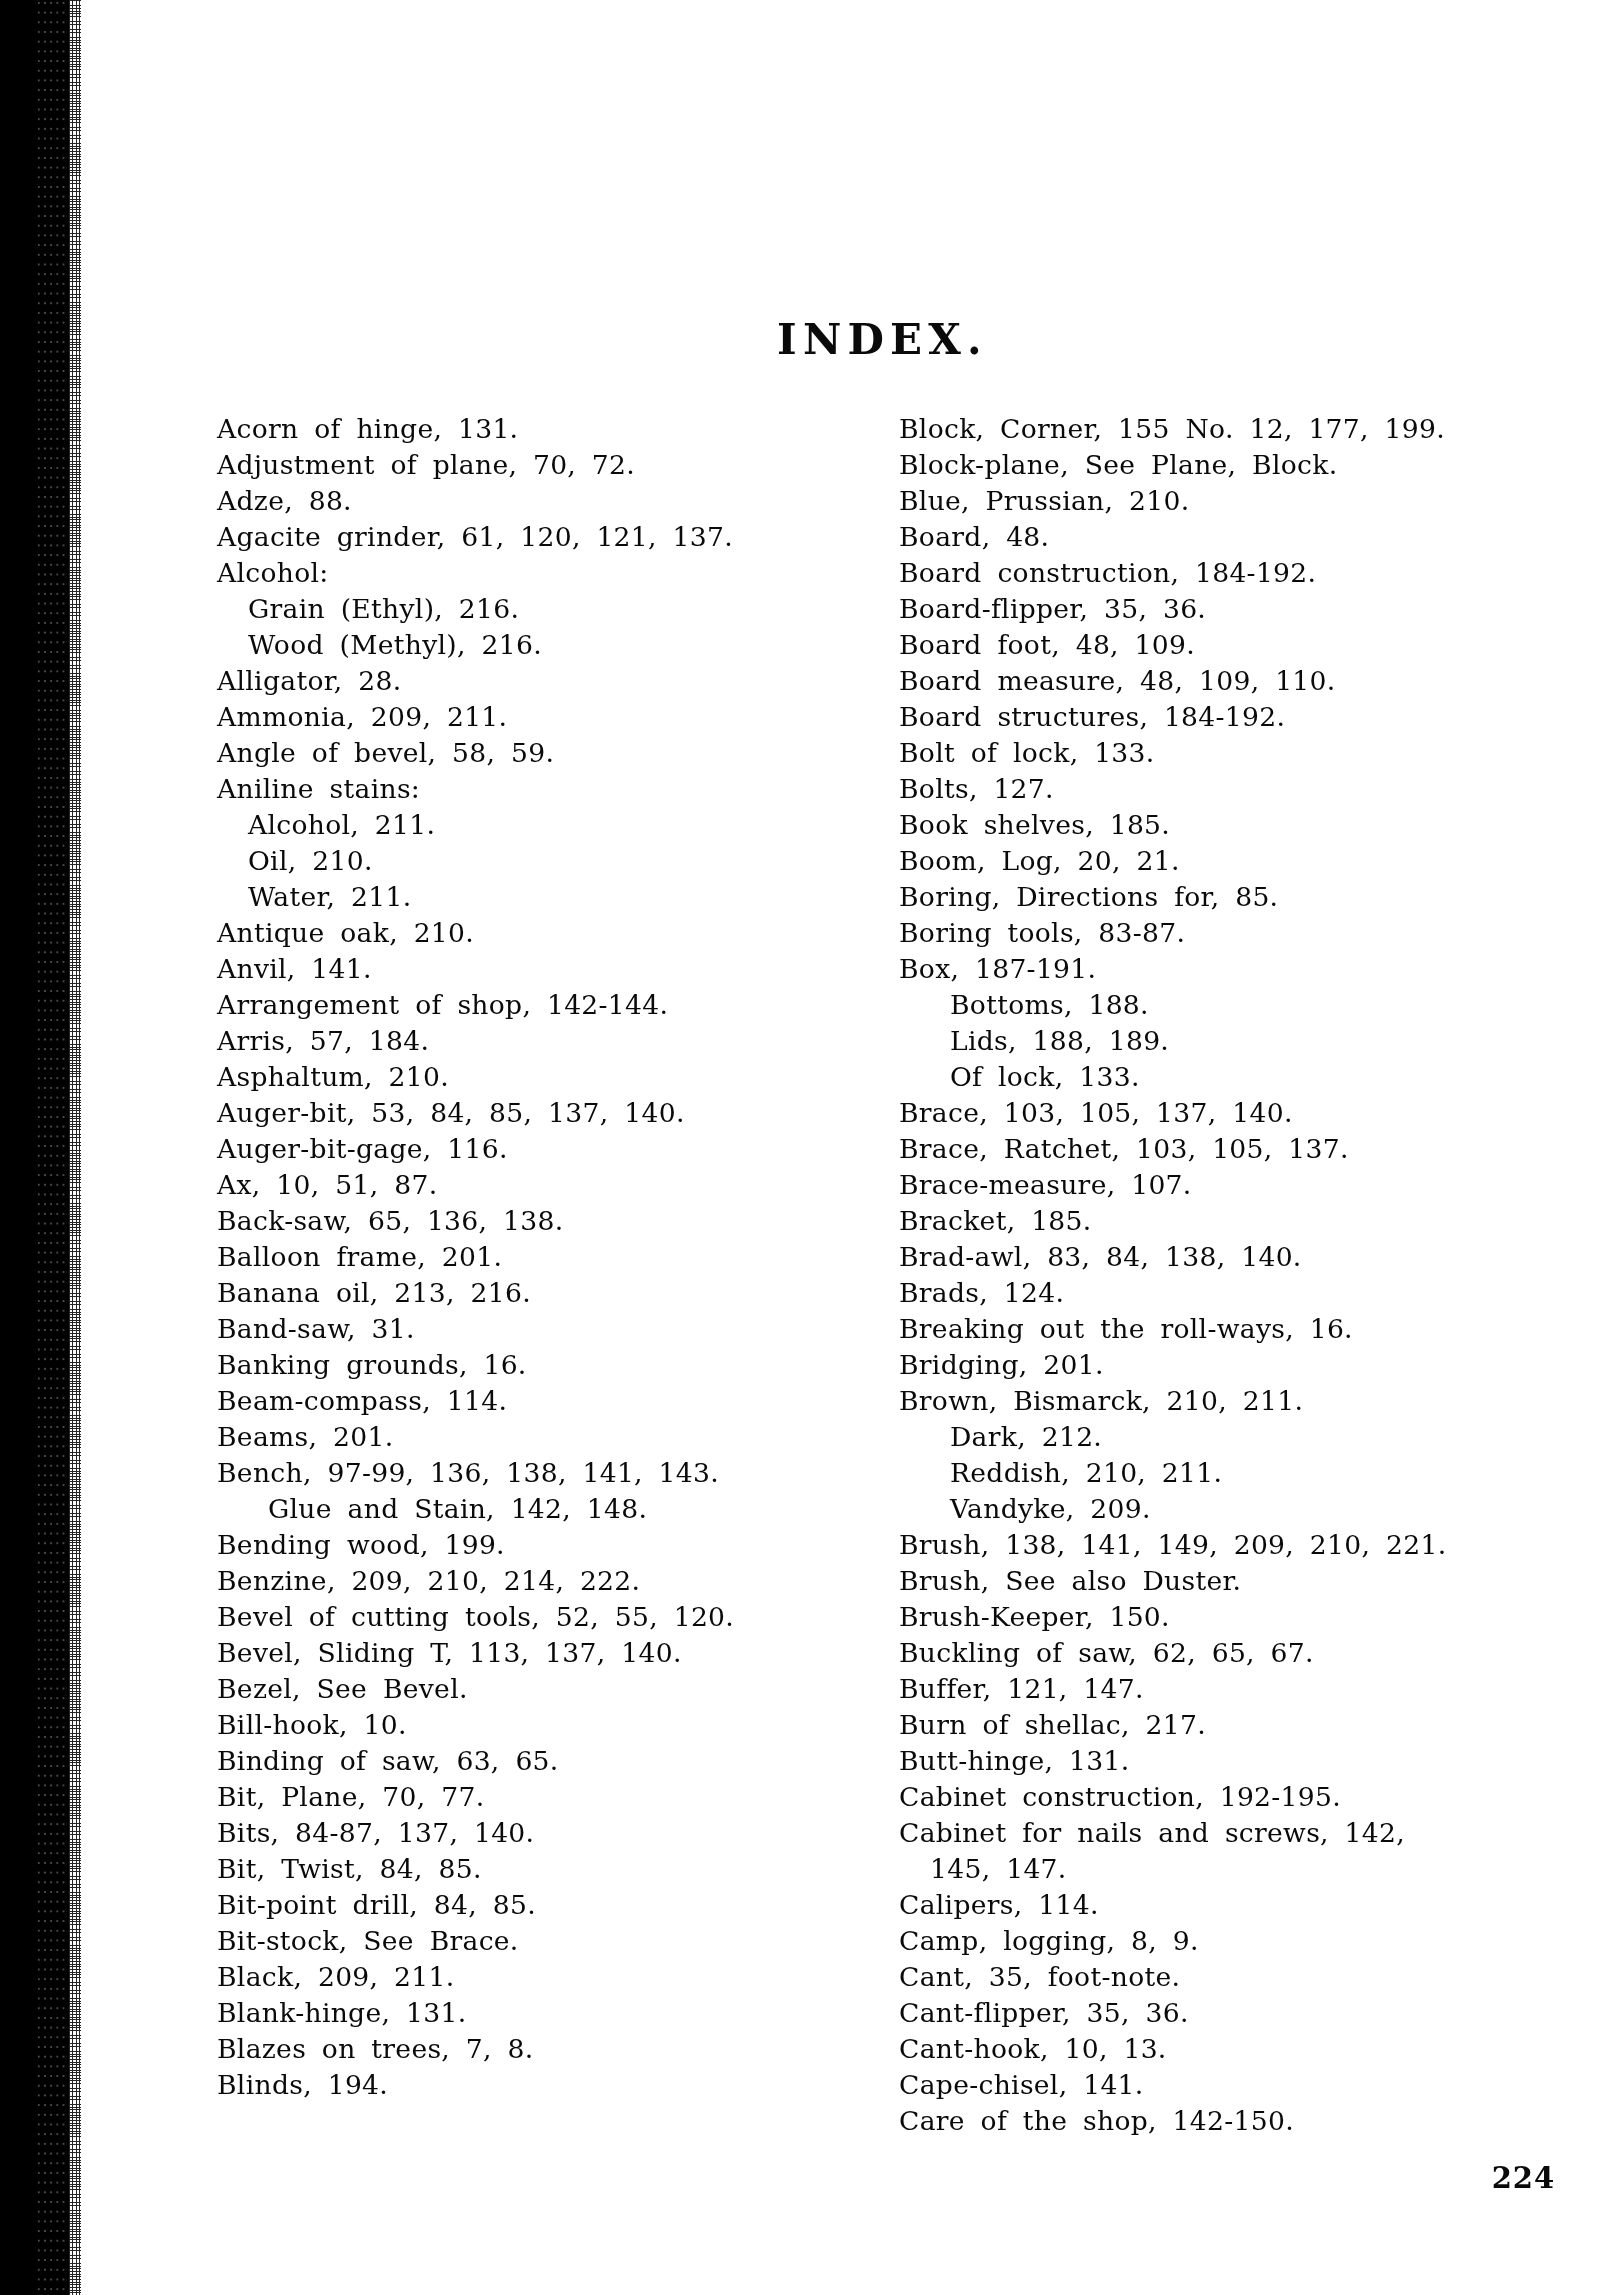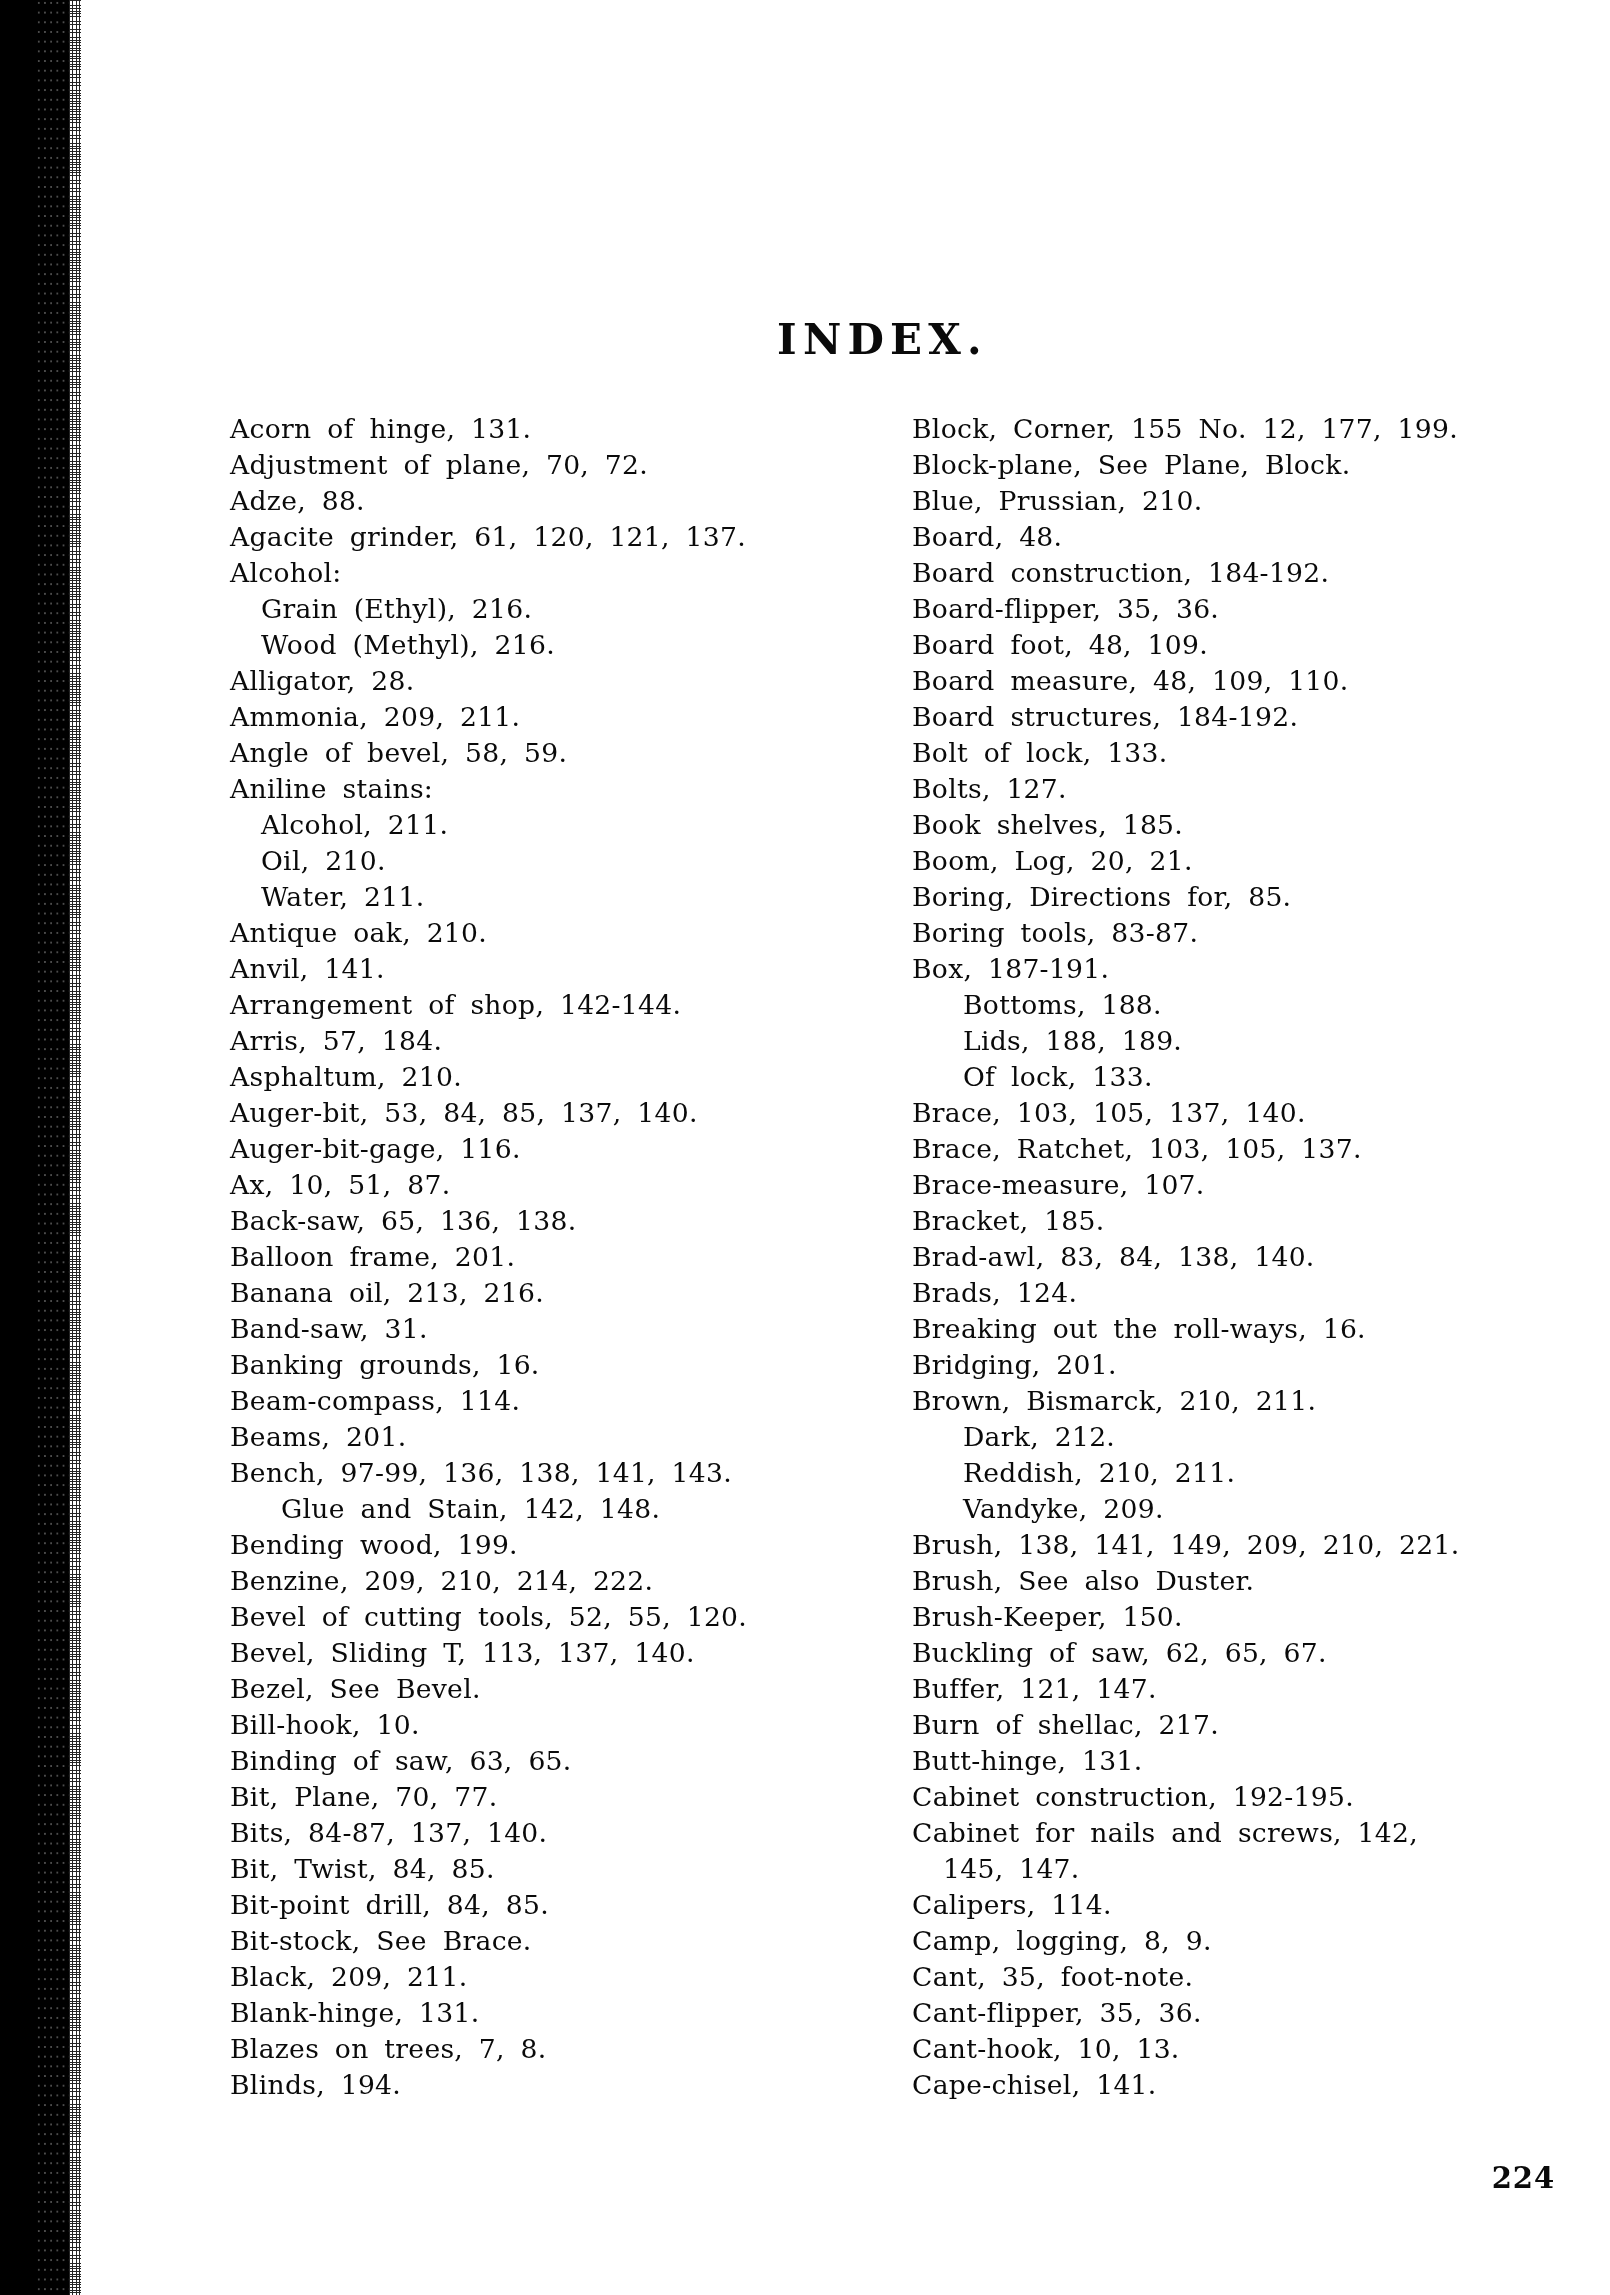--- a/index.html
+++ b/index.html
@@ -29,21 +29,21 @@
       repeating-linear-gradient(90deg,#000 0 0.9px,transparent 0.9px 2.7px,#000 3.5px 4.4px,transparent 4.4px 7px);
     opacity:.85;
   }
   .page-title{
     position:absolute;top:315px;left:80px;width:1531px;
     text-align:center;
     transform:translateX(37px);
     font-size:42px;font-weight:bold;letter-spacing:6.2px;
   }
   .columns{
-    position:absolute;top:411px;left:230px;
+    position:absolute;top:411px;left:217px;
     display:flex;
   }
   .col{flex:none;}
   .col-left{width:617px;margin-right:65px;}
   .col-right{width:643px;}
   .entry{
     font-size:26.6px;line-height:36px;
     word-spacing:7px;letter-spacing:0.3px;
     white-space:nowrap;
   }
@@ -156,17 +156,18 @@
       <div class="entry indent-0">Butt-hinge, 131.</div>
       <div class="entry indent-0">Cabinet construction, 192-195.</div>
       <div class="entry indent-0">Cabinet for nails and screws, 142,</div>
       <div class="entry indent-1">145, 147.</div>
       <div class="entry indent-0">Calipers, 114.</div>
       <div class="entry indent-0">Camp, logging, 8, 9.</div>
       <div class="entry indent-0">Cant, 35, foot-note.</div>
       <div class="entry indent-0">Cant-flipper, 35, 36.</div>
       <div class="entry indent-0">Cant-hook, 10, 13.</div>
       <div class="entry indent-0">Cape-chisel, 141.</div>
+      <div class="entry indent-0">Care of the shop, 142-150.</div>
     </div>
 </div>
 
 <div class="page-number">224</div>
 
 
 </body></html>

